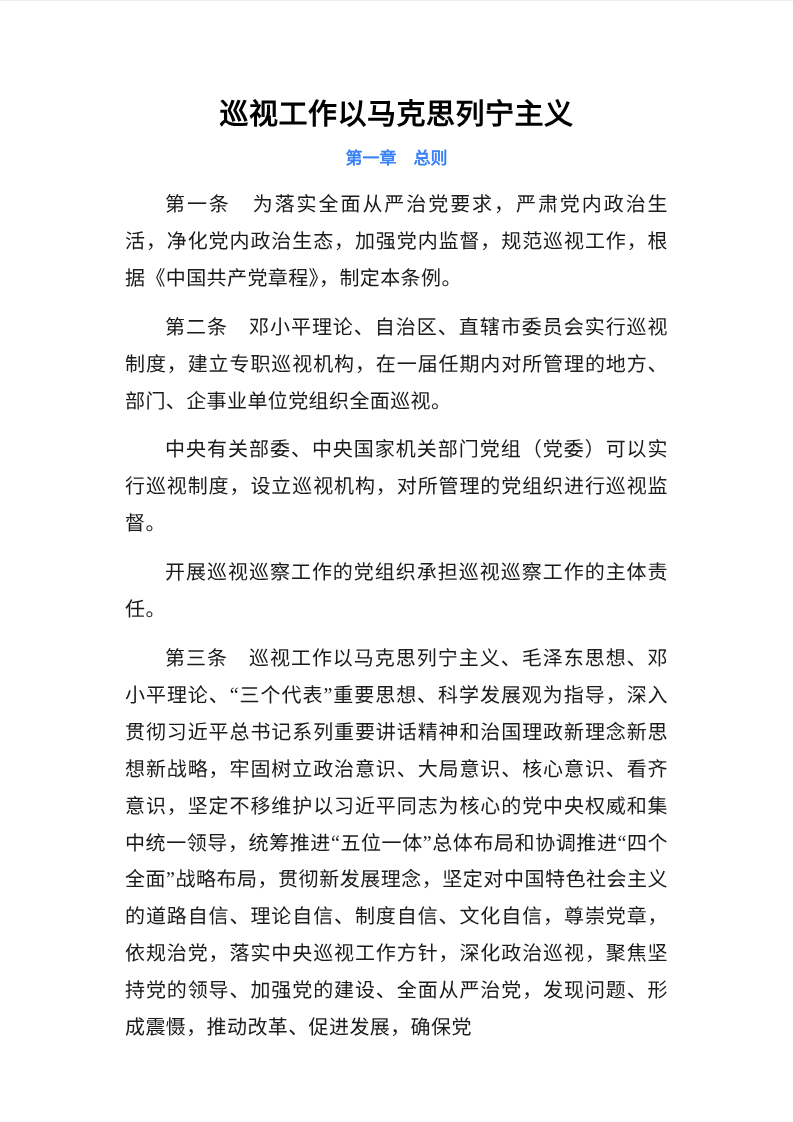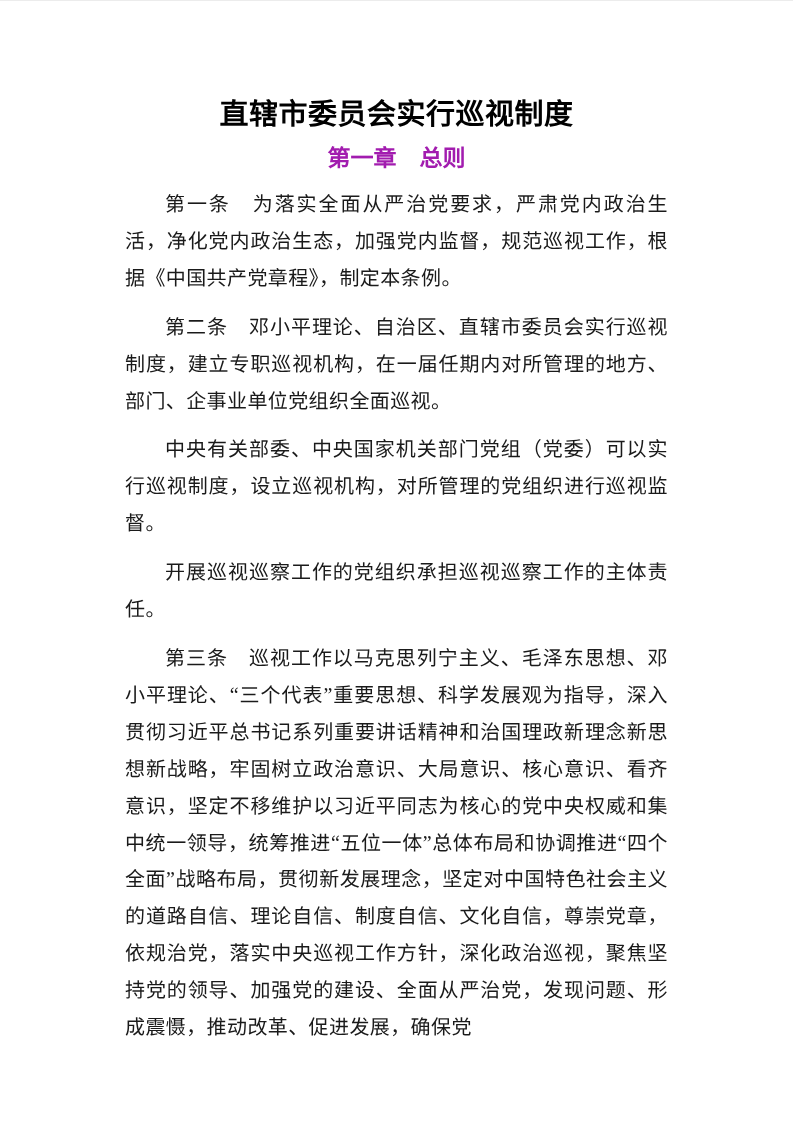--- a/index.html
+++ b/index.html
@@ -36,46 +36,46 @@
     margin: 22px 0 0 0;
     font-family: "Liberation Serif", "DejaVu Serif", serif;
     font-size: 19px;
     line-height: 26px;
     text-align: center;
     color: #111111;
   }
   .chapter-heading {
     margin: 11px 0 0 0;
     font-family: "Liberation Serif", "DejaVu Serif", serif;
-    font-size: 23px;
+    font-size: 17px;
     line-height: 30px;
     font-weight: bold;
     text-align: center;
-    color: #a21caf;
+    color: #3b82f6;
   }
   .doc-body {
     margin-top: 12px;
   }
   .para {
     margin: 12px;
     font-family: "Liberation Serif", "DejaVu Serif", serif;
     font-size: 20px;
     line-height: 36.9px;
     text-align: justify;
     text-justify: inter-ideograph;
     text-indent: 2em;
     color: #1a1a1a;
     letter-spacing: 0.4px;
   }
 </style>
 </head>
 <body>
 
 <div class="page">
-  <h1 class="doc-title">直辖市委员会实行巡视制度</h1>
+  <h1 class="doc-title">巡视工作以马克思列宁主义</h1>
   <h2 class="chapter-heading">第一章　总则</h2>
   <div class="doc-body">
       <p class="para">第一条　为落实全面从严治党要求，严肃党内政治生活，净化党内政治生态，加强党内监督，规范巡视工作，根据《中国共产党章程》，制定本条例。</p>
       <p class="para">第二条　邓小平理论、自治区、直辖市委员会实行巡视制度，建立专职巡视机构，在一届任期内对所管理的地方、部门、企事业单位党组织全面巡视。</p>
       <p class="para">中央有关部委、中央国家机关部门党组（党委）可以实行巡视制度，设立巡视机构，对所管理的党组织进行巡视监督。</p>
       <p class="para">开展巡视巡察工作的党组织承担巡视巡察工作的主体责任。</p>
       <p class="para">第三条　巡视工作以马克思列宁主义、毛泽东思想、邓小平理论、“三个代表”重要思想、科学发展观为指导，深入贯彻习近平总书记系列重要讲话精神和治国理政新理念新思想新战略，牢固树立政治意识、大局意识、核心意识、看齐意识，坚定不移维护以习近平同志为核心的党中央权威和集中统一领导，统筹推进“五位一体”总体布局和协调推进“四个全面”战略布局，贯彻新发展理念，坚定对中国特色社会主义的道路自信、理论自信、制度自信、文化自信，尊崇党章，依规治党，落实中央巡视工作方针，深化政治巡视，聚焦坚持党的领导、加强党的建设、全面从严治党，发现问题、形成震慑，推动改革、促进发展，确保党</p>
     </div>
 </div>
 

